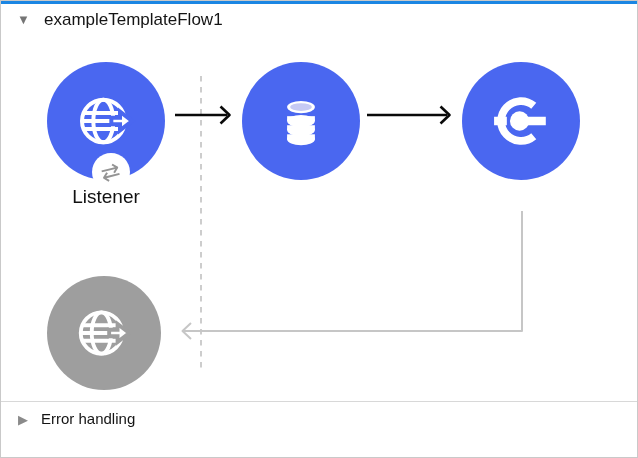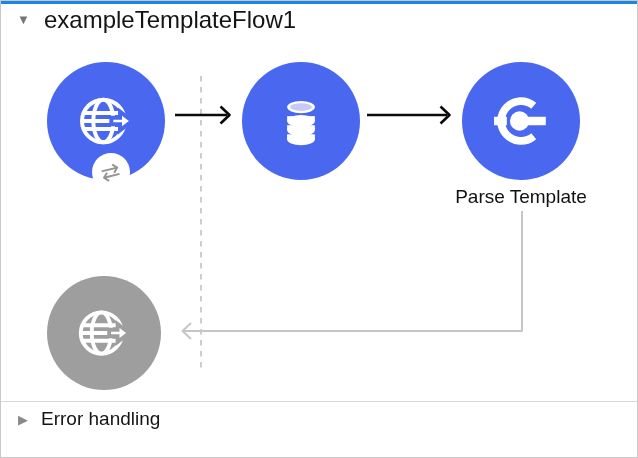--- a/index.html
+++ b/index.html
@@ -4,22 +4,22 @@
 <style>
   html,body{margin:0;padding:0;background:#f3f3f3;font-family:"Liberation Sans","DejaVu Sans",sans-serif;}
   .canvas{
     position:relative;width:638px;height:458px;box-sizing:border-box;
     background:#ffffff;border:1px solid #c9c9c9;overflow:hidden;
   }
   .selection-bar{position:absolute;left:0;top:0;width:100%;height:3px;background:#1b86e3;}
   .caret{position:absolute;font-size:13px;color:#757575;line-height:13px;cursor:default;}
   .flow-caret{left:16px;top:12px;}
   .error-caret{left:17px;top:412px;color:#8a8a8a;}
-  .flow-title{position:absolute;left:43px;top:7px;font-size:24px;color:#141414;line-height:24px;white-space:nowrap;}
-  .error-title{position:absolute;left:40px;top:406px;font-size:19px;color:#141414;line-height:24px;white-space:nowrap;}
+  .flow-title{position:absolute;left:43px;top:7px;font-size:17px;color:#141414;line-height:24px;white-space:nowrap;}
+  .error-title{position:absolute;left:40px;top:406px;font-size:15px;color:#141414;line-height:24px;white-space:nowrap;}
   .wires{position:absolute;left:0;top:0;pointer-events:none;}
   .node{
     position:absolute;width:118px;height:118px;border-radius:50%;
     display:flex;align-items:center;justify-content:center;
   }
   .node.blue{background:#4a67f0;}
   .node.gray{background:#9e9e9e;width:114px;height:114px;}
   .node-label{
     position:absolute;top:184px;width:200px;text-align:center;
     font-size:19px;color:#111111;line-height:24px;white-space:nowrap;
@@ -61,20 +61,21 @@
         <circle cx="22" cy="24" r="16"></circle>
         <ellipse cx="22" cy="24" rx="7.5" ry="16"></ellipse>
         <path d="M7.5 18 H36.5 M7.5 30 H36.5 M6 24 H30"></path>
       </g>
       <path d="M28 21.5 h6.5 v-4.5 l9 7 -9 7 v-4.5 h-6.5 z" fill="#ffffff" stroke="#4a67f0" stroke-width="3"></path>
     </svg>
   </div>
   <div class="badge">
     <span>⇄</span>
   </div>
+  <div class="node-label" style="left:5px">Listener</div>
 
   <div class="node blue" style="left:241px;top:61px">
     <svg width="58" height="58" viewBox="0 0 48 48">
       <ellipse cx="24" cy="12.5" rx="11.5" ry="5" fill="#ffffff"></ellipse>
       <ellipse cx="24" cy="12.5" rx="9" ry="3.2" fill="#c6caf4"></ellipse>
       <g fill="#ffffff">
         <rect x="12.5" y="20" width="23" height="4"></rect>
           <ellipse cx="24" cy="24" rx="11.5" ry="5"></ellipse>
         <rect x="12.5" y="27.5" width="23" height="4"></rect>
           <ellipse cx="24" cy="31.5" rx="11.5" ry="5"></ellipse>
@@ -85,21 +86,20 @@
   </div>
 
   <div class="node blue" style="left:461px;top:61px">
     <svg width="68" height="68" viewBox="0 0 48 48">
       <path d="M33 13.3 A14 14 0 1 0 33 34.7" fill="none" stroke="#ffffff" stroke-width="5.5"></path>
       <circle cx="23" cy="24" r="6.8" fill="#ffffff"></circle>
       <rect x="26" y="21" width="15.5" height="6" fill="#ffffff"></rect>
       <rect x="5" y="21" width="9" height="6" fill="#ffffff"></rect>
     </svg>
   </div>
-  <div class="node-label" style="left:420px">Parse Template</div>
 
   <div class="node gray" style="left:46px;top:275px">
     <svg width="62" height="62" viewBox="0 0 48 48">
       <g fill="none" stroke="#ffffff" stroke-width="3">
         <circle cx="22" cy="24" r="16"></circle>
         <ellipse cx="22" cy="24" rx="7.5" ry="16"></ellipse>
         <path d="M7.5 18 H36.5 M7.5 30 H36.5 M6 24 H30"></path>
       </g>
       <path d="M28 21.5 h6.5 v-4.5 l9 7 -9 7 v-4.5 h-6.5 z" fill="#ffffff" stroke="#9e9e9e" stroke-width="3"></path>
     </svg>

